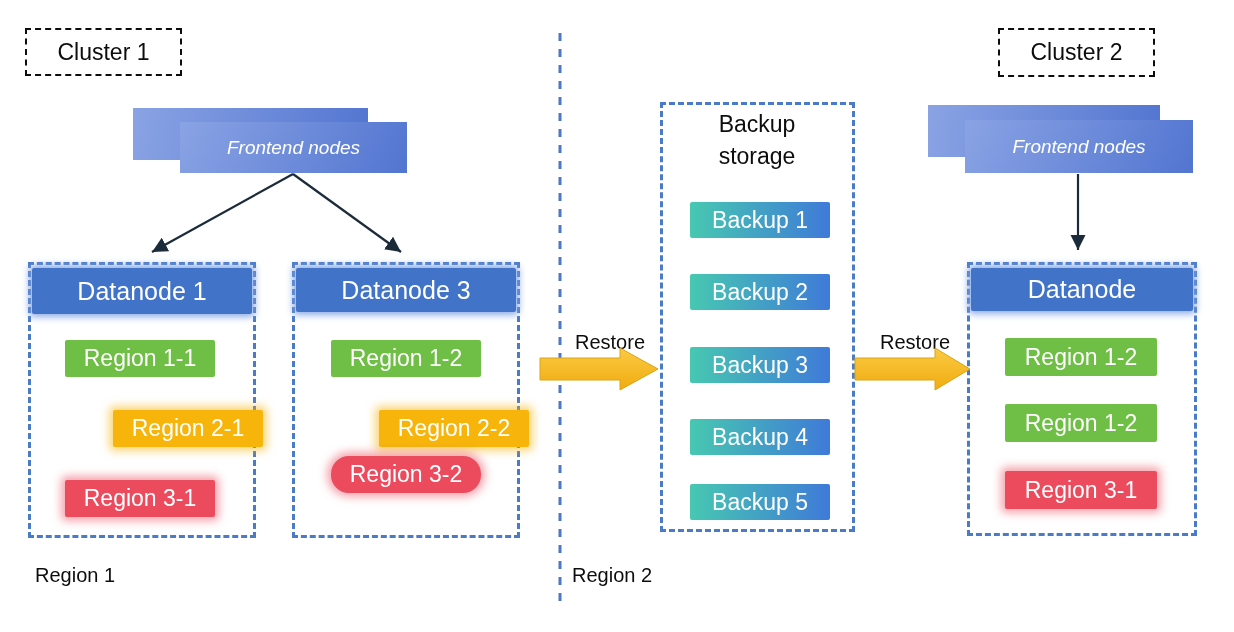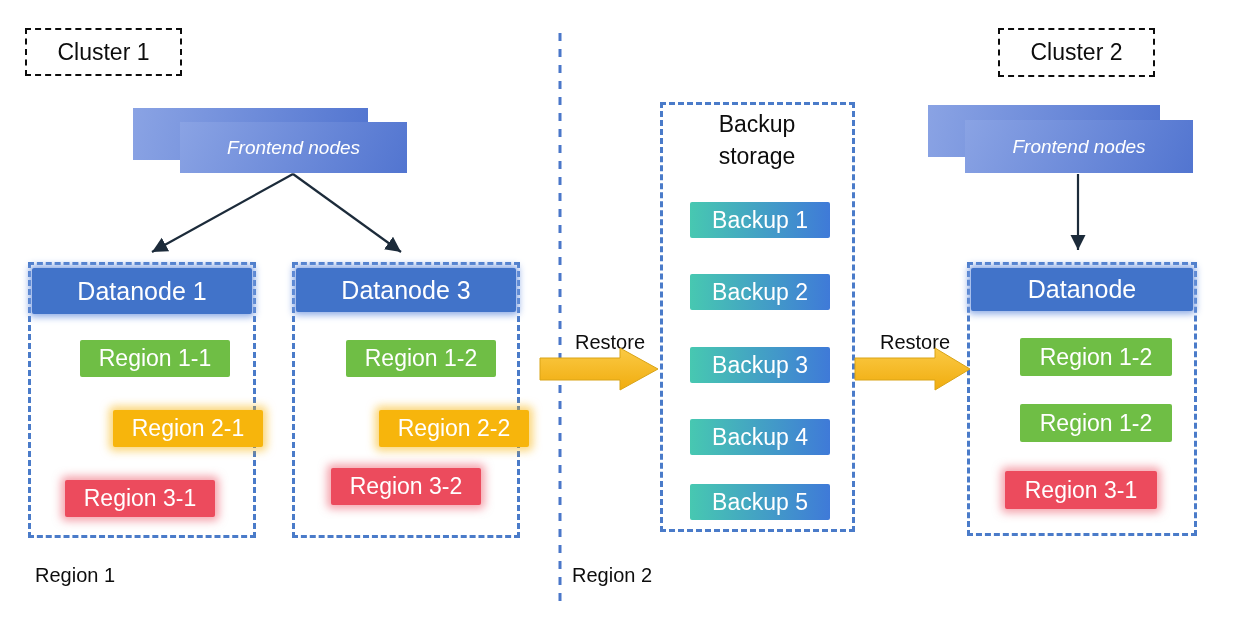--- a/index.html
+++ b/index.html
@@ -29,21 +29,21 @@
   .datanode-header {
     background:var(--datanode-blue,#4173c9); color:#fff; font-size:25px;
     display:flex; align-items:center; justify-content:center; z-index:2;
     border-radius:2px; box-shadow:0 0 7px 3px rgba(122,158,226,.85);
   }
 
   .region {
     display:flex; align-items:center; justify-content:center;
     color:#fff; font-size:23px; z-index:2; border-radius:2px;
   }
-  .region[data-color="green"]  { background:var(--green,#6fbe45);margin-left:15px; }
+  .region[data-color="green"]  { background:var(--green,#6fbe45); }
   .region[data-color="yellow"] { background:var(--yellow,#f7b50c); box-shadow:0 0 9px 4px rgba(247,181,12,.55);margin-left:48px; }
   .region[data-color="red"]    { background:var(--red,#ec4b5d);   box-shadow:0 0 9px 4px rgba(236,75,93,.5); }
 
   .backup-title {
     color:#0d0d0d; font-size:23px; text-align:center; line-height:1.4; z-index:2;
   }
   .backup-item {
     background:linear-gradient(to right, var(--backup-teal,#47c8b1), var(--backup-blue,#3f7ad8));
     color:#fff; font-size:23px; display:flex; align-items:center; justify-content:center;
     z-index:2; border-radius:2px;
@@ -101,21 +101,21 @@
   <div class="abs region" style="left:65px; top:340px; width:150px; height:37px;" data-color="green">Region 1-1</div>
   <div class="abs region" style="left:65px; top:410px; width:150px; height:37px;" data-color="yellow">Region 2-1</div>
   <div class="abs region" style="left:65px; top:480px; width:150px; height:37px;" data-color="red">Region 3-1</div>
 
   <div class="abs node-container" style="left:292px; top:262px; width:228px; height:276px;"></div>
   <div class="abs datanode-header" style="left:296px; top:268px; width:220px; height:44px;">
     <span>Datanode 3</span>
   </div>
   <div class="abs region" style="left:331px; top:340px; width:150px; height:37px;" data-color="green">Region 1-2</div>
   <div class="abs region" style="left:331px; top:410px; width:150px; height:37px;" data-color="yellow">Region 2-2</div>
-  <div class="abs region" style="left:331px; top:468px; width:150px; height:37px;" data-color="red">Region 3-2</div>
+  <div class="abs region" style="left:331px; top:456px; width:150px; height:37px;border-radius:18px;" data-color="red">Region 3-2</div>
 
   <div class="abs flow-label" style="left:550px; top:331px; width:120px;">Restore</div>
   <div class="abs flow-label" style="left:855px; top:331px; width:120px;">Restore</div>
 
   <div class="abs node-container" style="left:660px; top:102px; width:195px; height:430px;"></div>
   <div class="abs backup-title" style="left:692px; top:108px; width:130px;">Backup storage</div>
   <div class="abs backup-item" style="left:690px; top:202px; width:140px; height:36px;">Backup 1</div>
   <div class="abs backup-item" style="left:690px; top:274px; width:140px; height:36px;">Backup 2</div>
   <div class="abs backup-item" style="left:690px; top:347px; width:140px; height:36px;">Backup 3</div>
   <div class="abs backup-item" style="left:690px; top:419px; width:140px; height:36px;">Backup 4</div>

